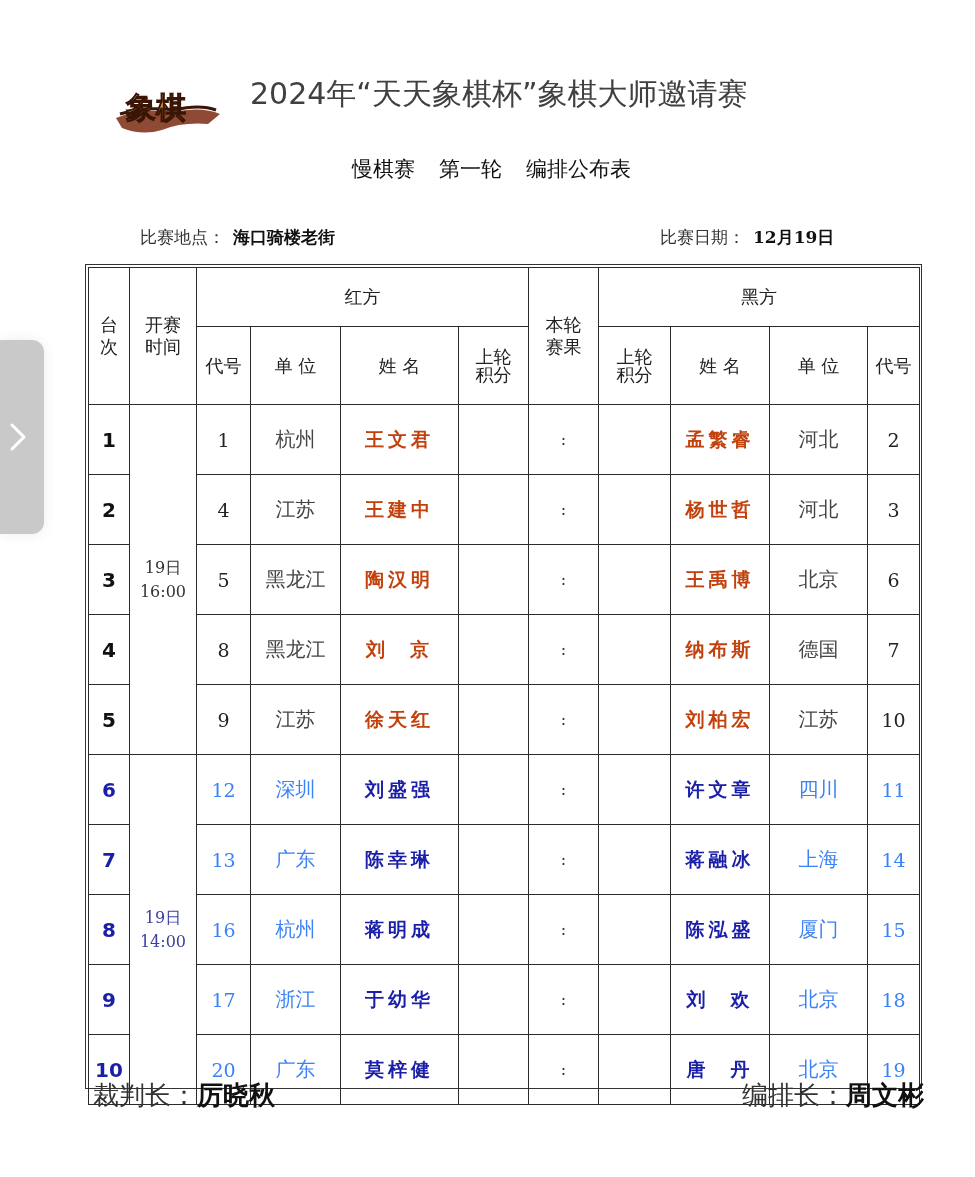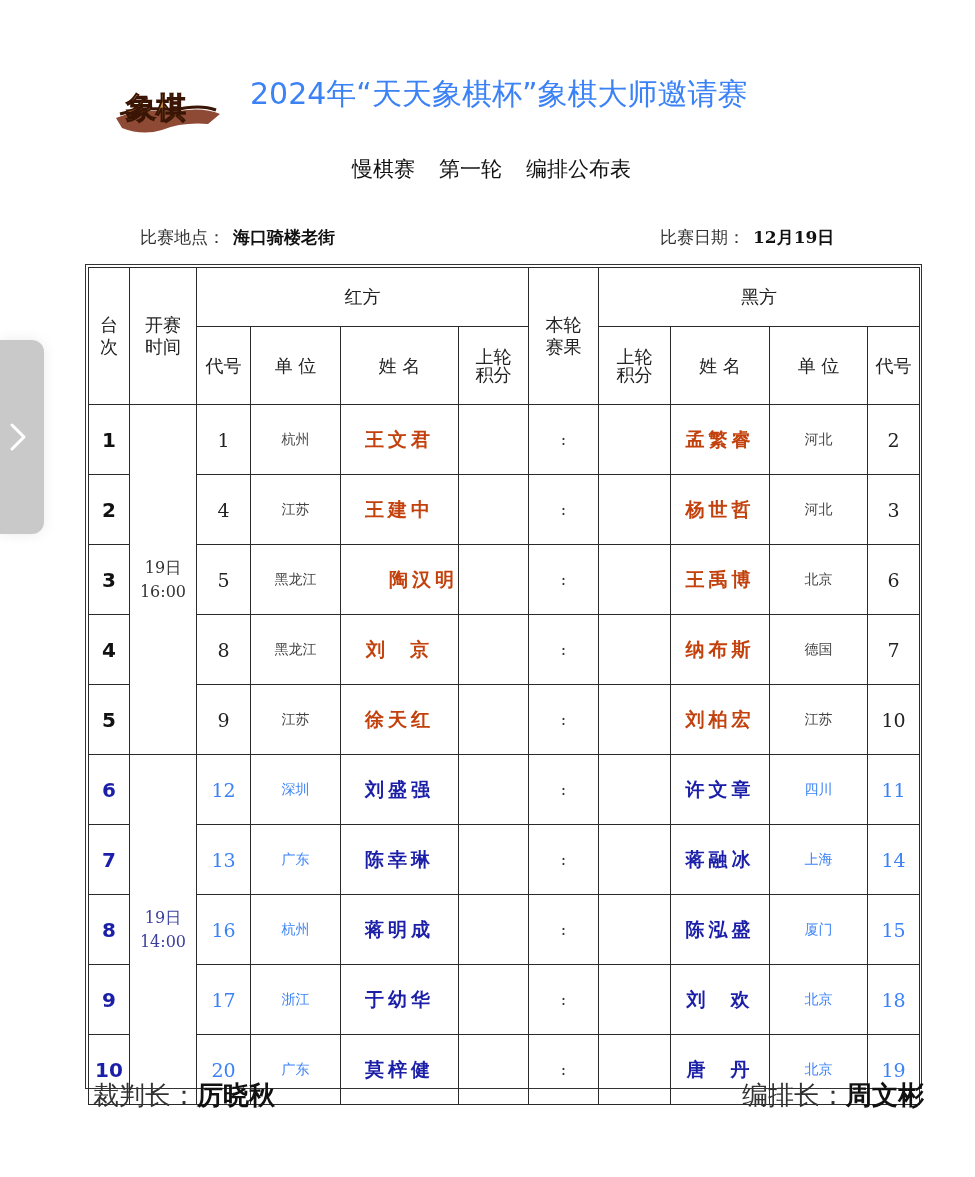--- a/index.html
+++ b/index.html
@@ -8,21 +8,21 @@
     background: #ffffff;
     font-family: "DejaVu Serif", "Liberation Serif", serif;
     color: #111;
   }
   .logo {
     position: absolute; left: 112px; top: 78px; width: 112px; height: 62px;
   }
   .title {
     position: absolute; left: 250px; top: 72px; width: 600px;
     font-family: "DejaVu Sans", "Liberation Sans", sans-serif;
-    font-size: 30px; line-height: 44px; letter-spacing: 0px; color: #3b82f6;
+    font-size: 30px; line-height: 44px; letter-spacing: 0px; color: #404040;
   }
   .subtitle {
     position: absolute; left: 352px; top: 148px; width: 480px;
     font-family: "DejaVu Sans", "Liberation Sans", sans-serif;
     font-size: 21px; line-height: 42px; color: #111; word-spacing: 0;
   }
   .subtitle span { margin-right: 24px; }
   .meta { position: absolute; top: 224px; font-size: 17px; line-height: 26px; color: #333; }
   .meta .v { font-weight: bold; color: #111; margin-left: 8px; }
   .meta-left { left: 140px; }
@@ -54,21 +54,21 @@
   th.big { font-size: 20px; }
   tr.h1 { height: 59px; }
   tr.h2 { height: 78px; }
   tr.row { height: 70px; }
   td.board {
     font-family: "DejaVu Sans", "Liberation Sans", sans-serif;
     font-weight: bold; font-size: 20px; text-align: left; padding-left: 7px;
   }
   td.time { font-size: 16px; line-height: 24px; color: #333; }
   td.num { font-size: 19px; color: #222; }
-  td.unit { font-size: 14px; color: #444; }
+  td.unit { font-size: 20px; color: #444; }
   td.name { font-size: 19px; font-weight: bold; letter-spacing: 4px; color: #c2410c; }
   td.res { font-size: 16px; color: #333; }
   tr.blue td.board, tr.blue td.name { color: #1b1fa8; }
   tr.blue td.num, tr.blue td.unit { color: #3b82f6; }
   td.time.blue { color: #3a3f9e; }
 
   .footer { position: absolute; top: 1082px; font-size: 26px; line-height: 28px; color: #333; font-family: Liberation Serif, serif; }
   .footer .v { font-weight: bold; color: #111; }
   .footer-left { left: 93px; }
   .footer-right { left: 742px; }
@@ -170,21 +170,21 @@
         <td class="res">:</td>
         <td class="res"></td>
         <td class="name" style="white-space: pre;">杨世哲</td>
         <td class="unit">河北</td>
         <td class="num">3</td>
       </tr>
       <tr class="row">
         <td class="board">3</td>
         <td class="num">5</td>
         <td class="unit">黑龙江</td>
-        <td class="name" style="white-space: pre; text-align: right;">陶汉明</td>
+        <td class="name" style="white-space: pre;">陶汉明</td>
         <td class="res"></td>
         <td class="res">:</td>
         <td class="res"></td>
         <td class="name" style="white-space: pre;">王禹博</td>
         <td class="unit">北京</td>
         <td class="num">6</td>
       </tr>
       <tr class="row">
         <td class="board">4</td>
         <td class="num">8</td>

